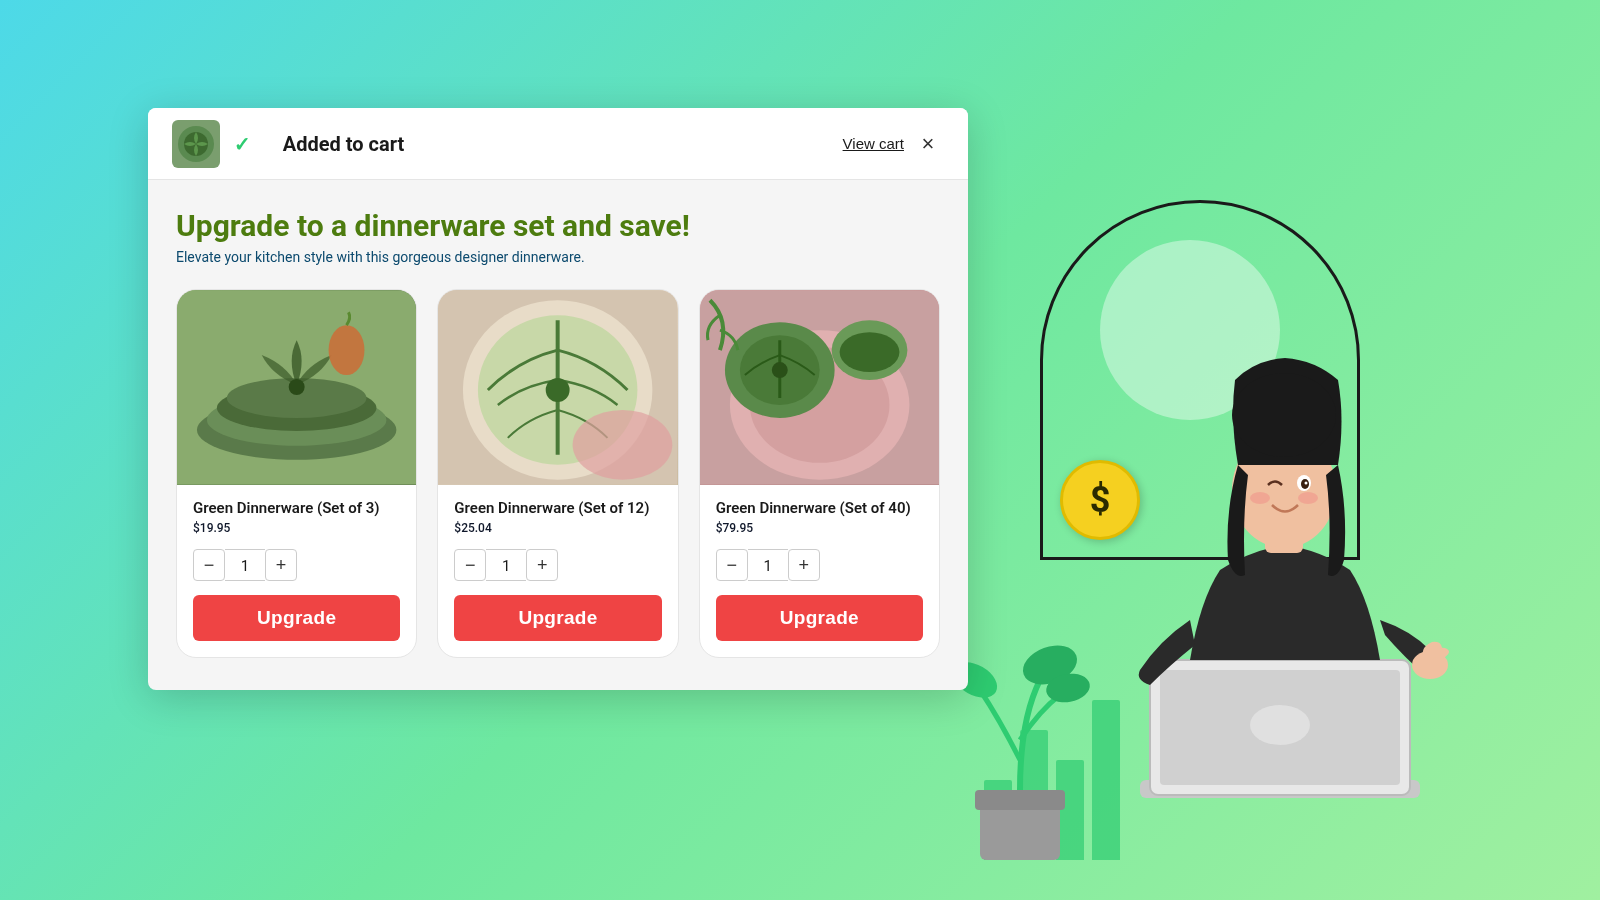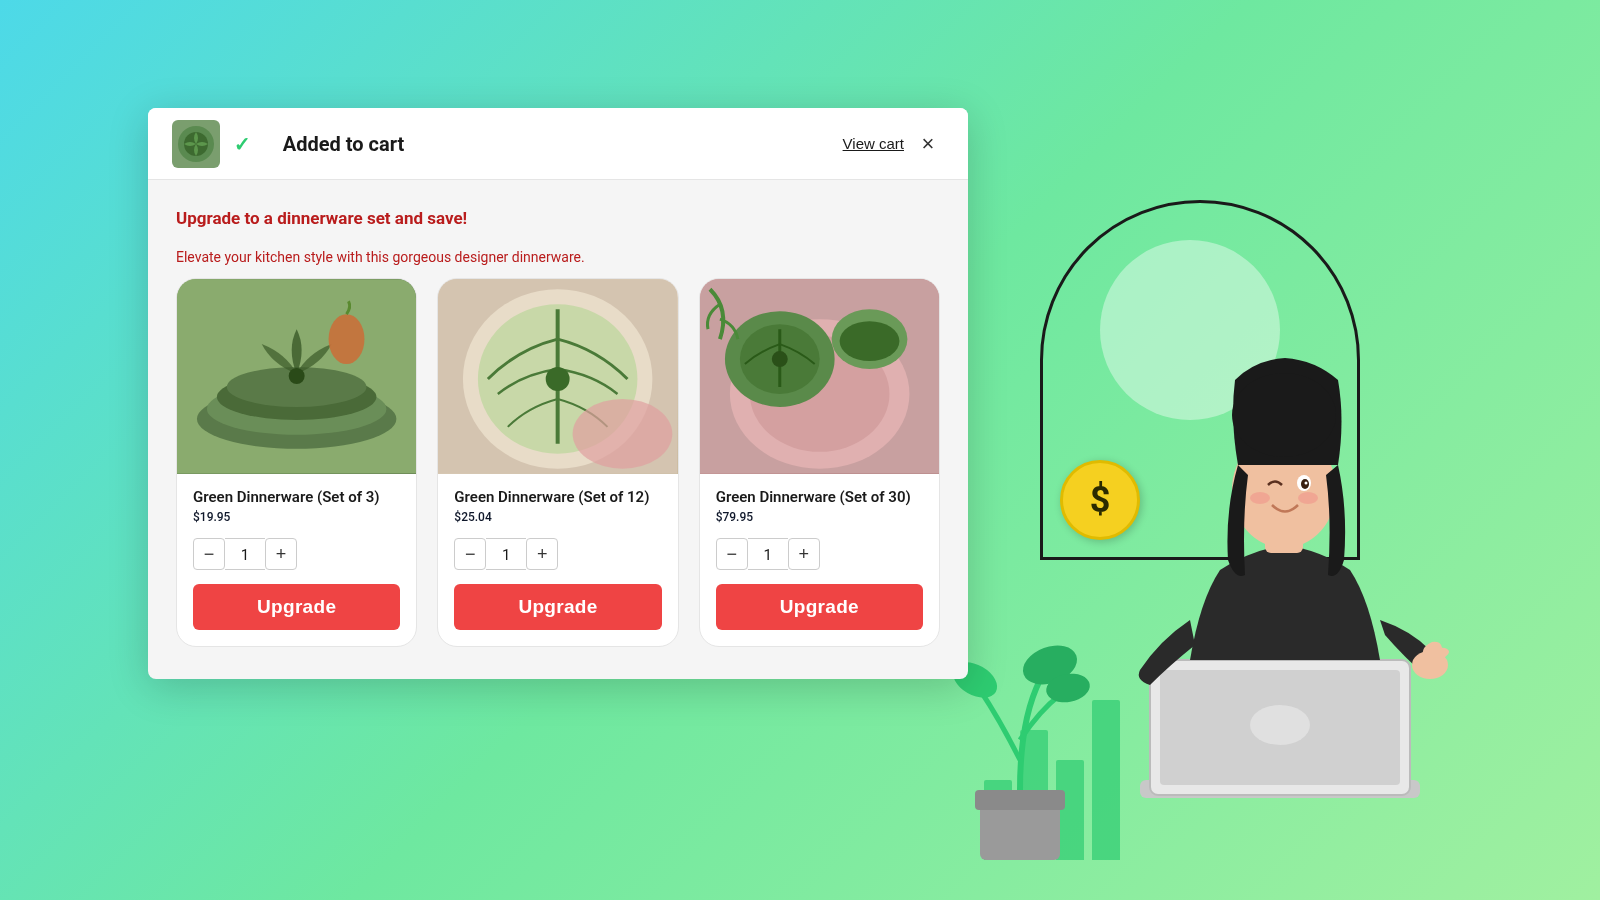--- a/index.html
+++ b/index.html
@@ -91,30 +91,30 @@
       width: 32px;
       height: 32px;
     }
 
     
     .modal-body {
       padding: 28px 28px 32px 28px;
     }
 
     .upgrade-title {
-      font-size: 17px;
+      font-size: 30px;
       font-weight: 700;
-      color: #b91c1c;
-      margin-bottom: 21px;
+      color: #4d7c0f;
+      margin-bottom: 6px;
     }
 
     .upgrade-subtitle {
       font-size: 14px;
-      color: #b91c1c;
-      margin-bottom: 13px;
+      color: #0c4a6e;
+      margin-bottom: 24px;
     }
 
     
     .products-row {
       display: flex;
       gap: 20px;
     }
 
     .product-card {
       background: #ffffff;
@@ -466,21 +466,21 @@
 
             <circle cx="155" cy="155" rx="18" ry="18" fill="#b06060"></circle>
             <circle cx="195" cy="145" rx="20" ry="20" fill="#e8c0c0"></circle>
 
             <path d="M10 10 Q30 30 20 60" stroke="#4a8a38" stroke-width="4" fill="none"></path>
             <path d="M20 25 Q5 35 8 50" stroke="#4a8a38" stroke-width="3" fill="none"></path>
             <path d="M20 40 Q35 45 38 60" stroke="#4a8a38" stroke-width="3" fill="none"></path>
           </svg>
         </div>
         <div class="product-info">
-          <div class="product-name">Green Dinnerware (Set of 30)</div>
+          <div class="product-name">Green Dinnerware (Set of 40)</div>
           <div class="product-price">$79.95</div>
           <div class="qty-row">
             <button class="qty-btn">−</button>
             <div class="qty-value">1</div>
             <button class="qty-btn">+</button>
           </div>
           <button class="upgrade-btn">Upgrade</button>
         </div>
       </div>
 

